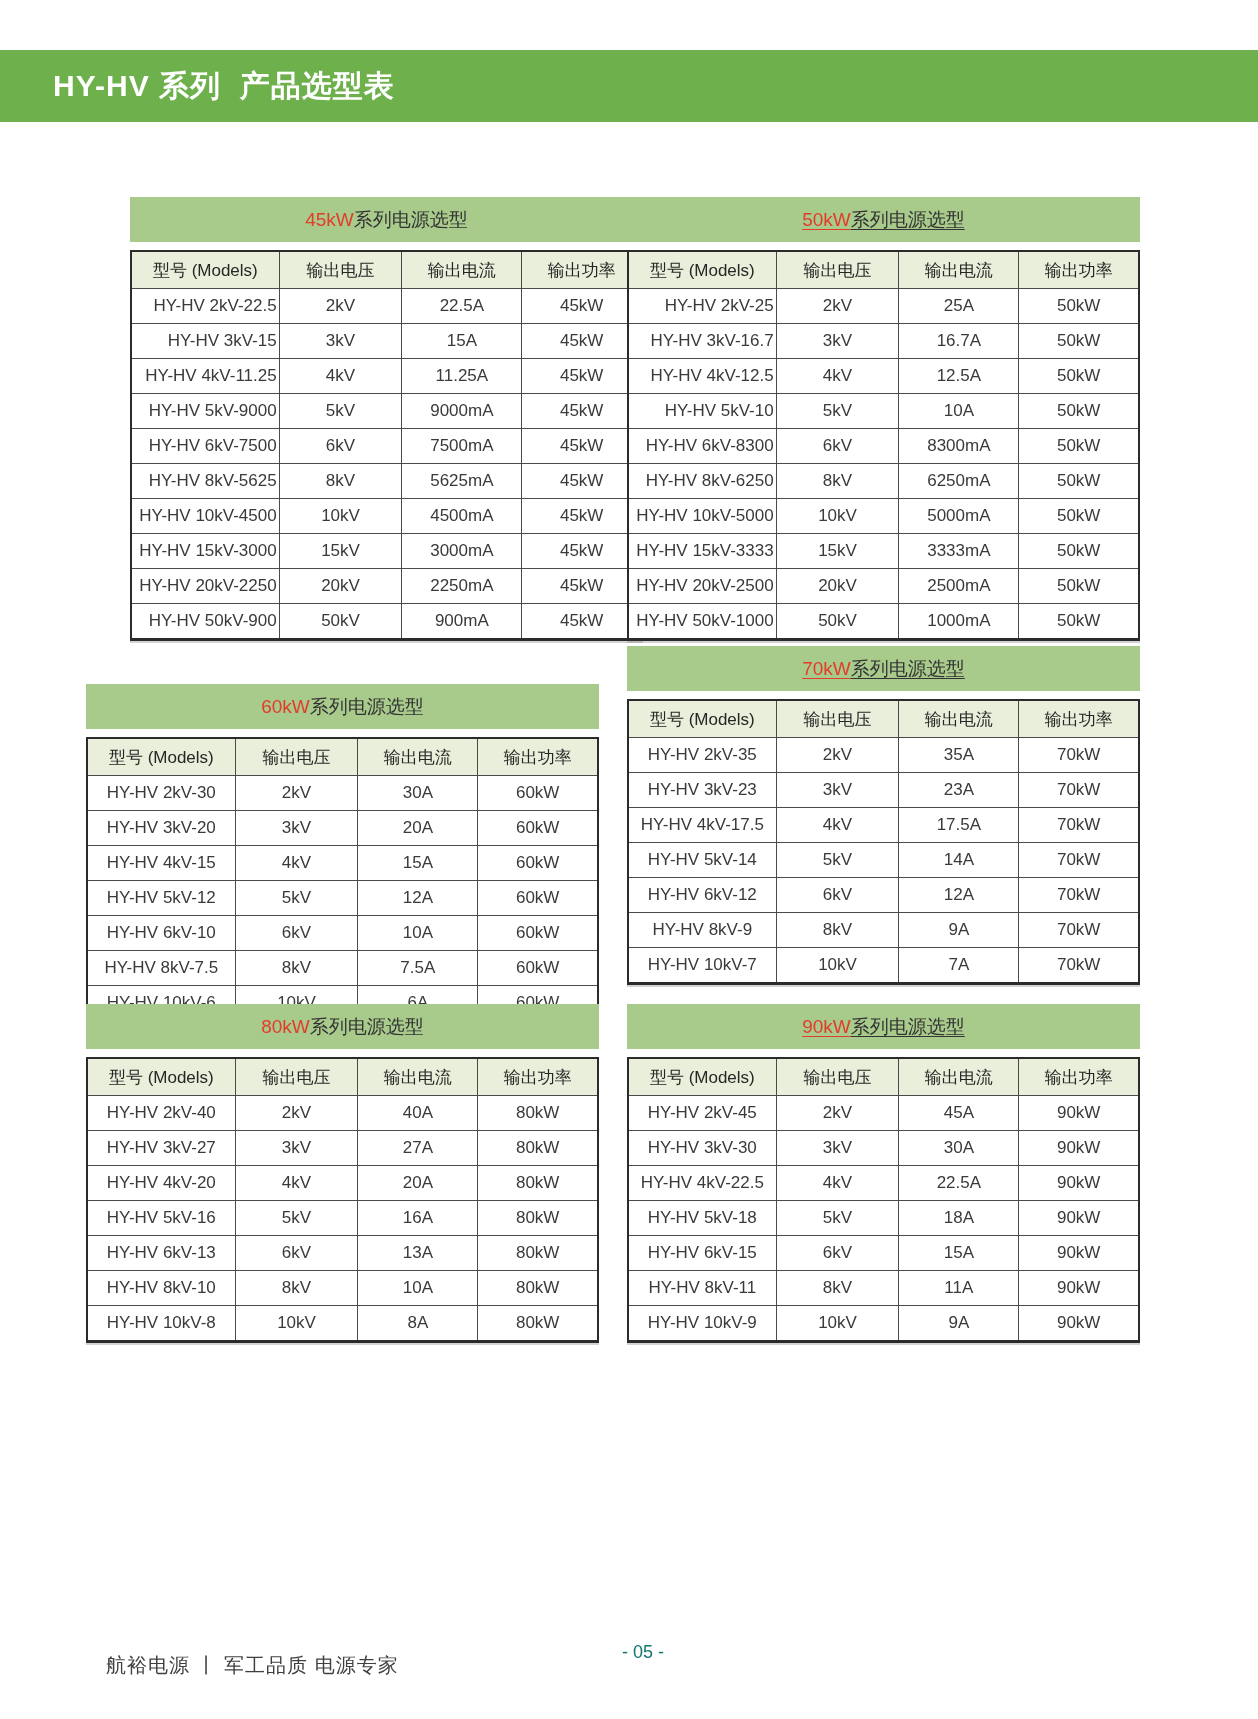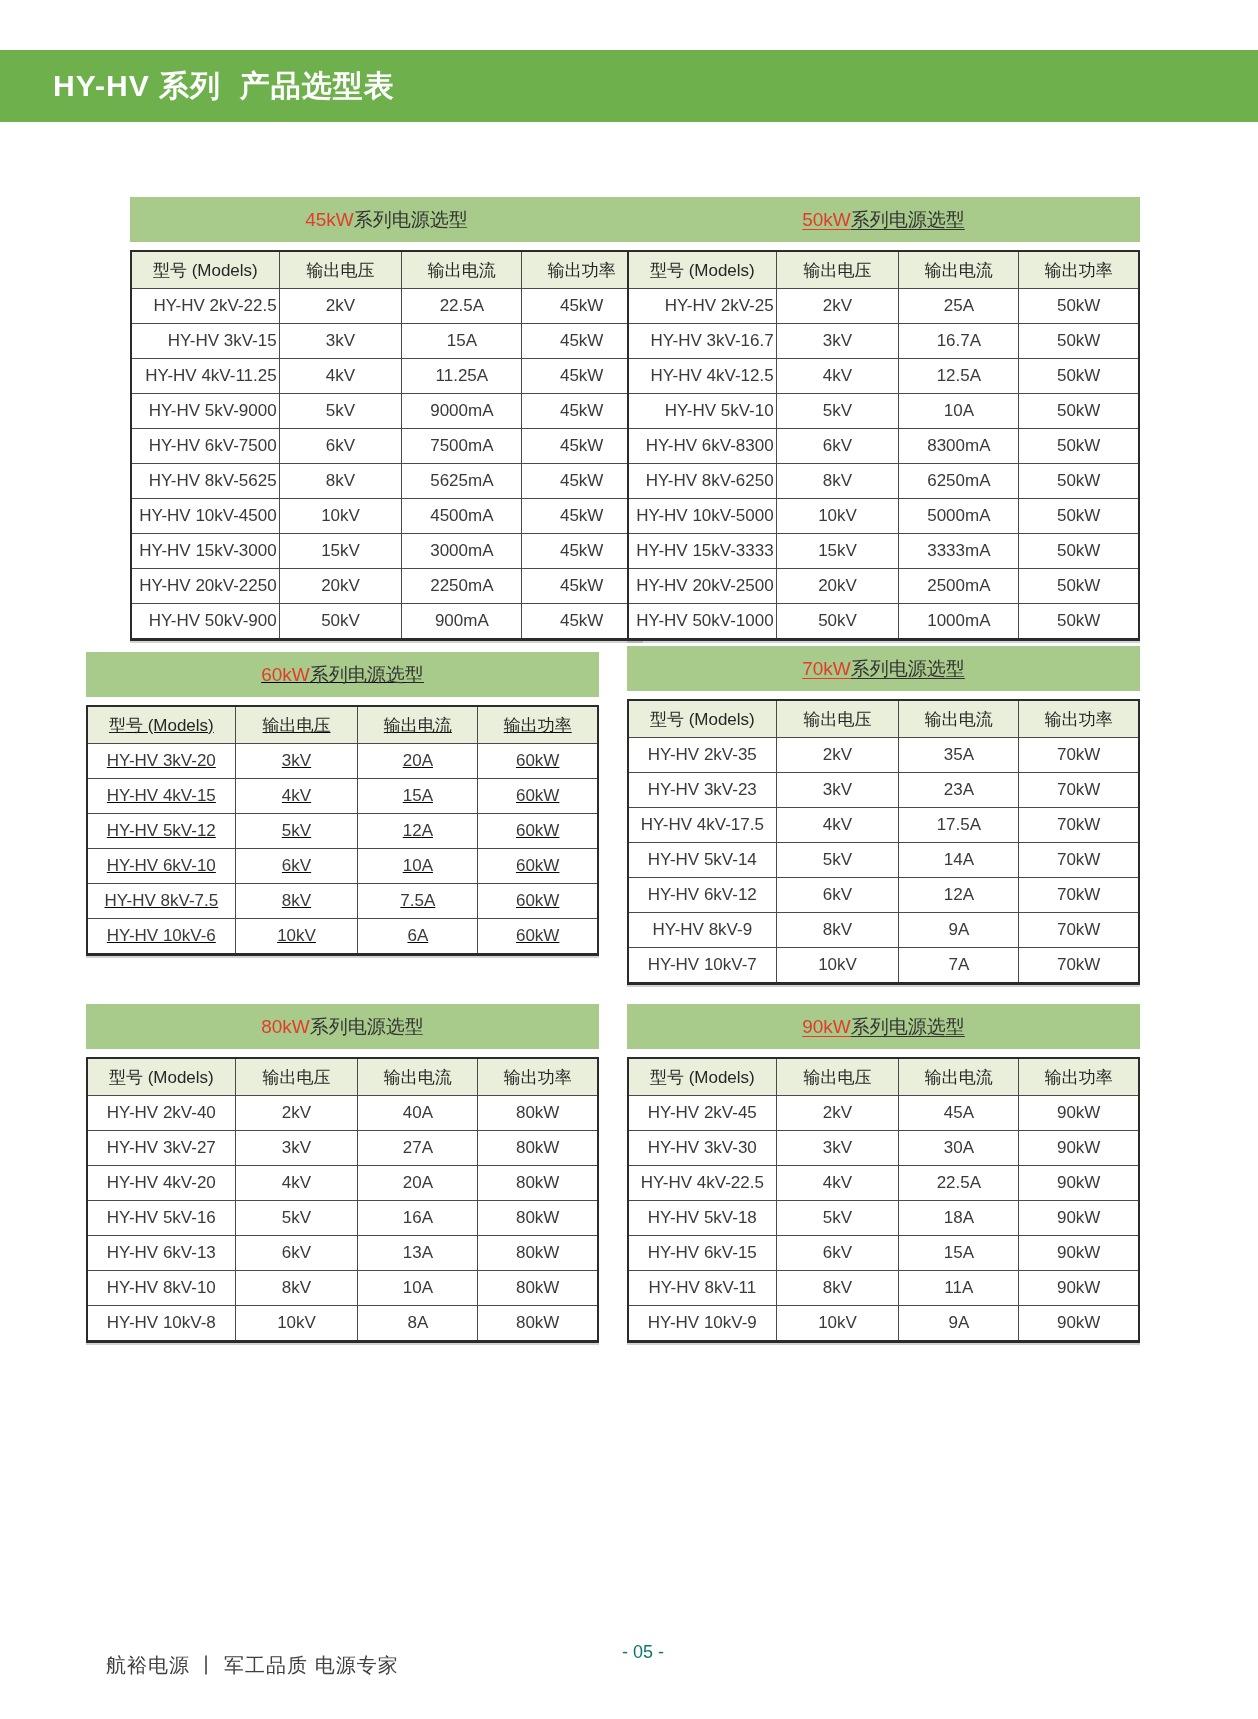--- a/index.html
+++ b/index.html
@@ -260,35 +260,41 @@
           <tr>
             <td>HY-HV 50kV-1000</td>
             <td>50kV</td>
             <td>1000mA</td>
             <td>50kW</td>
           </tr>
         </tbody>
     </table>
   </section>
 
-  <section class="tbl-block" style="left:86px; top:652px;text-decoration:underline;">
+  <section class="tbl-block" style="left:86px; top:684px;">
     <header class="tbl-title">
       <span class="power">60kW</span>
         <span class="rest">系列电源选型</span>
     </header>
     <table class="sel-table">
       <thead>
           <tr>
             <th>型号 (Models)</th>
             <th>输出电压</th>
             <th>输出电流</th>
             <th>输出功率</th>
           </tr>
         </thead>
       <tbody>
+          <tr>
+            <td>HY-HV 2kV-30</td>
+            <td>2kV</td>
+            <td>30A</td>
+            <td>60kW</td>
+          </tr>
           <tr>
             <td>HY-HV 3kV-20</td>
             <td>3kV</td>
             <td>20A</td>
             <td>60kW</td>
           </tr>
           <tr>
             <td>HY-HV 4kV-15</td>
             <td>4kV</td>
             <td>15A</td>

